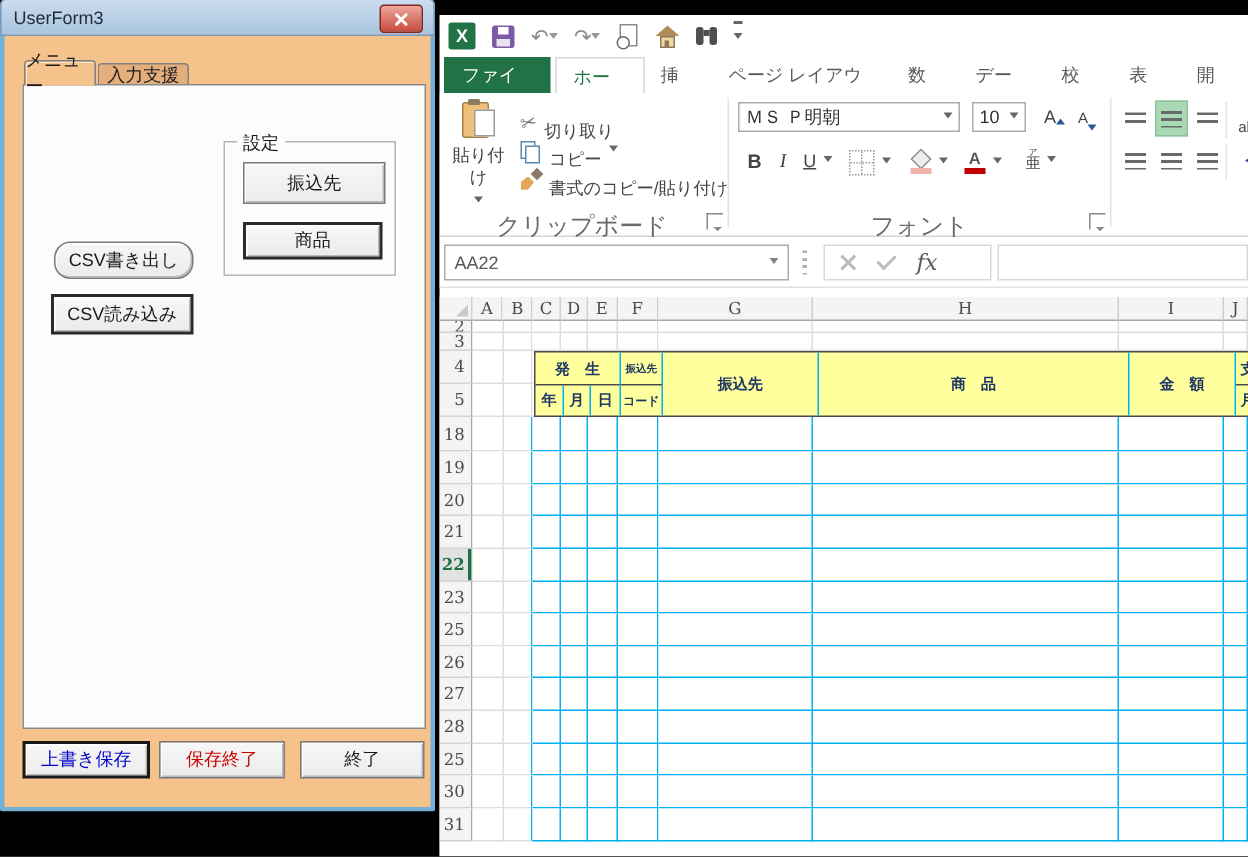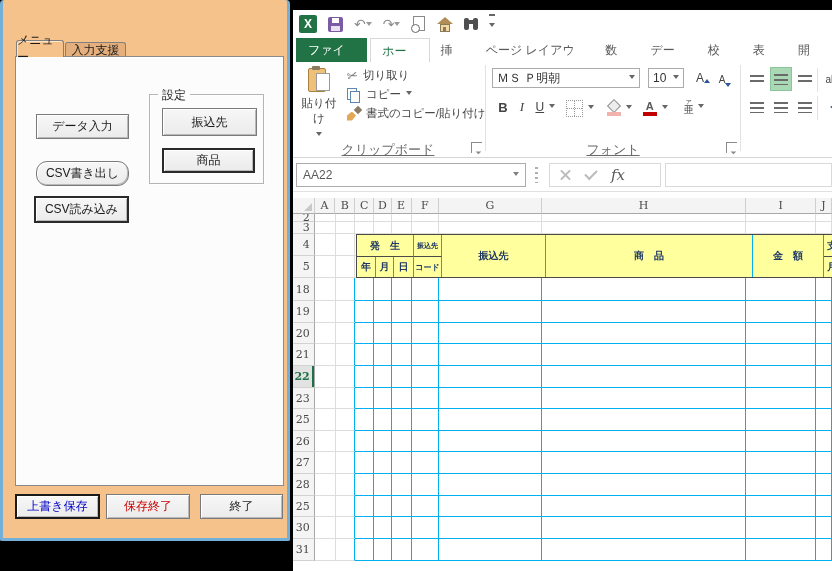--- a/index.html
+++ b/index.html
@@ -45,27 +45,27 @@
   
   .xl-win{position:absolute;left:293px;top:10px;width:539px;height:561px;background:#fff;overflow:hidden;}
   .xl-qat{position:absolute;left:6px;top:2px;height:24px;display:flex;align-items:center;gap:11px;}
   .xl-tabs{position:absolute;left:3px;top:28px;height:24px;display:flex;align-items:flex-end;}
   .xl-tab{height:24px;line-height:24px;padding:0 11px;font-size:12px;color:#595959;}
   .xl-tab-file{background:#217346;color:#fff;margin-right:3px;padding:0 12px;}
   .xl-tab-active{background:#fff;color:#217346;border:1px solid #D8D8D8;border-bottom:none;box-sizing:border-box;}
   .xl-ribbon{position:absolute;left:0;top:52px;width:539px;height:96px;background:#fff;
              border-bottom:1px solid #D5D5D5;box-sizing:border-box;}
   .xl-gsep{position:absolute;top:3px;height:86px;width:1px;background:#E2E2E2;}
-  .xl-glabel{position:absolute;top:79px;font-size:13px;color:#6A6A6A;text-align:center;text-decoration:underline;}
+  .xl-glabel{position:absolute;top:79px;font-size:16px;color:#6A6A6A;text-align:center;}
   .xl-launch{position:absolute;top:80px;width:10px;height:10px;border-left:1px solid #8A8A8A;
              border-top:1px solid #8A8A8A;}
   .xl-launch::after{content:"";position:absolute;right:1px;bottom:1px;width:0;height:0;
              border-left:4px solid transparent;border-top:4px solid transparent;border-right:4px solid #8A8A8A;
              transform:rotate(45deg);}
-  .rlbl{font-size:11.5px;color:#444;}
+  .rlbl{font-size:11.5px;color:#444;margin-top:12px;}
   .dd{display:inline-block;width:0;height:0;border:3px solid transparent;border-top:4px solid #666;vertical-align:middle;}
   
   .ic-paste{position:relative;width:22px;height:26px;}
   .ic-paste .board{position:absolute;left:0;top:2px;width:16px;height:22px;background:#EFC078;
                    border:1px solid #A98044;border-radius:2px;}
   .ic-paste .clip{position:absolute;left:4px;top:0;width:8px;height:4px;background:#8A7A60;border-radius:1px;}
   .ic-paste .page{position:absolute;right:0;top:7px;width:12px;height:16px;background:#fff;border:1px solid #9a9a9a;}
   .ic-cut{font-size:13px;color:#777;transform:rotate(-15deg);display:inline-block;line-height:1;}
   .ic-copy{position:relative;width:14px;height:14px;}
   .ic-copy::before,.ic-copy::after{content:"";position:absolute;width:8px;height:10px;background:#fff;
@@ -140,26 +140,31 @@
   .bc{position:absolute;box-sizing:border-box;display:flex;align-items:center;justify-content:center;
       font-size:10px;overflow:hidden;white-space:nowrap;}
   .bR{border-right:1px solid #00B0F0;} .bB{border-bottom:1px solid #4A4A4A;}
 </style>
 </head>
 <body>
 
 <div id="stage">
 
   <div class="uf-win">
+    <div class="uf-title">
+      <span>UserForm3</span>
+      <span class="uf-close">
+          <span class="uf-x"></span>
+        </span>
+    </div>
 
     <div class="uf-tab uf-tab-active">メニュー</div>
     <div class="uf-tab uf-tab-idle">入力支援</div>
 
     <div class="uf-page">
-      <button class="uf-btn" style="left:20px;top:57px;width:93px;height:25px;">データ入力</button>
       <button class="uf-btn" style="left:20px;top:104px;width:93px;height:25px;border-radius:11px;">CSV書き出し</button>
       <button class="uf-btn uf-btn-focus" style="left:18px;top:139px;width:95px;height:27px;">CSV読み込み</button>
 
       <div class="uf-frame">
         <span class="uf-frame-label">設定</span>
         <button class="uf-btn" style="left:12px;top:13px;width:95px;height:28px;">振込先</button>
         <button class="uf-btn uf-btn-focus" style="left:12px;top:53px;width:93px;height:25px;">商品</button>
       </div>
     </div>
 

